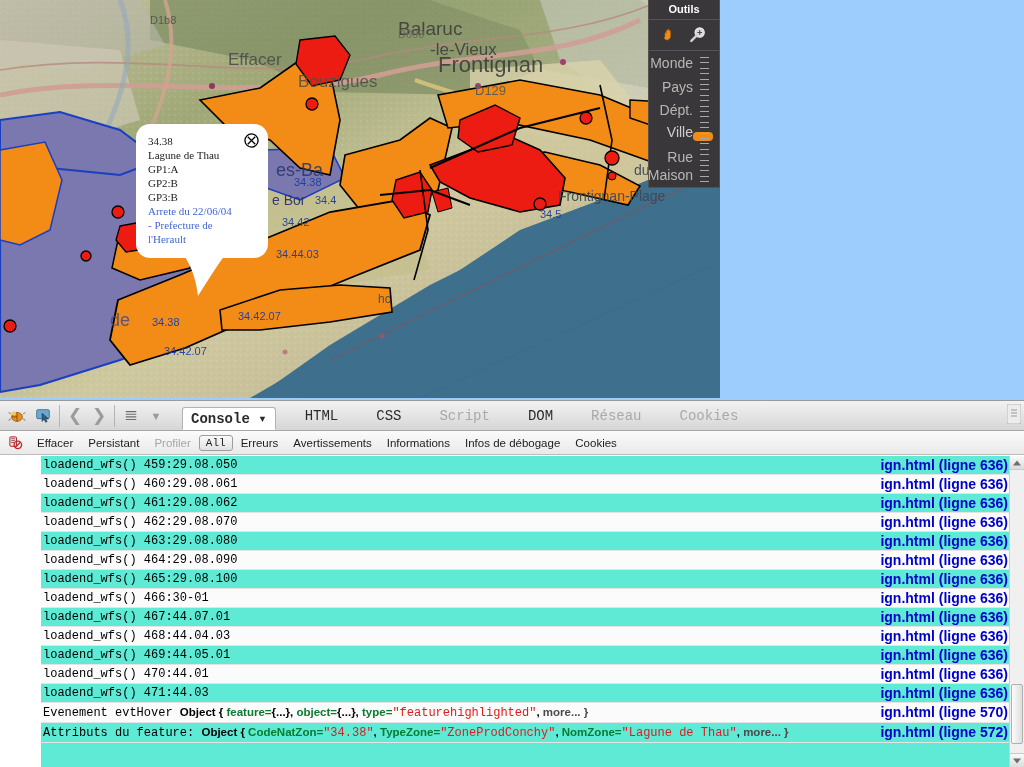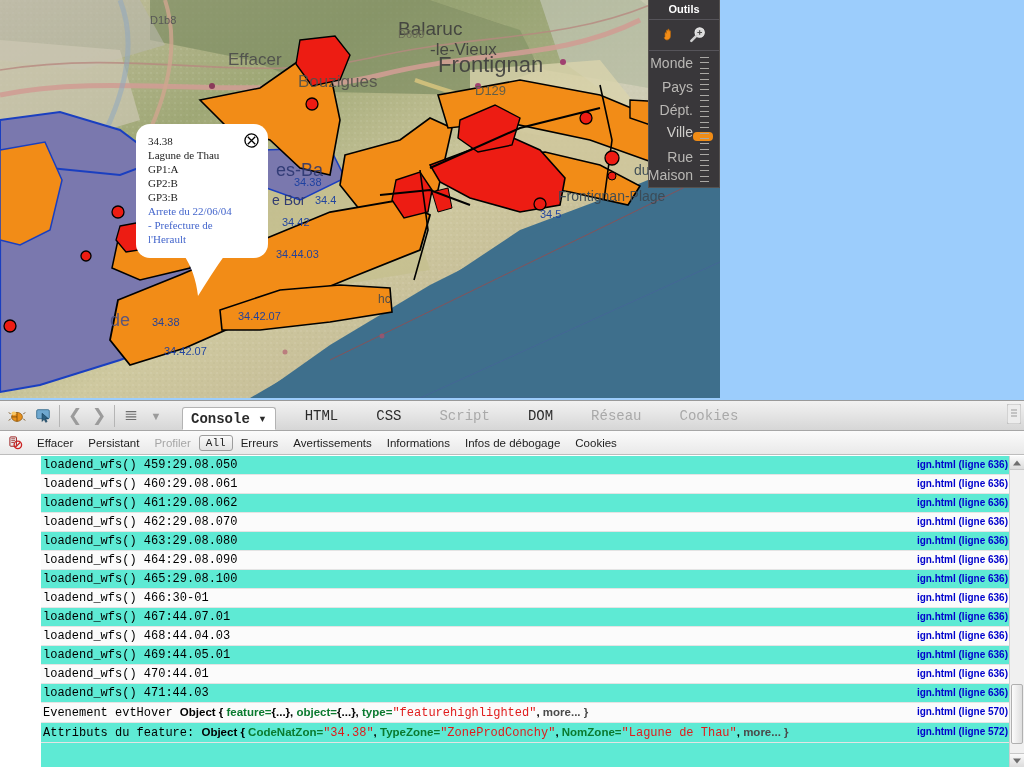--- a/index.html
+++ b/index.html
@@ -167,21 +167,21 @@
     font-size: 12px;
     line-height: 16px;
     color: #000000;
     white-space: nowrap;
     overflow: hidden;
   }
   .log-row:nth-child(even) { background: #fbfbfb; }
   .log-link {
     position: absolute; right: 16px; top: 1px;
     color: #0000cc; font-family: "Liberation Sans", sans-serif;
-    font-size: 10px; font-weight: bold; line-height: 16px;
+    font-size: 14px; font-weight: bold; line-height: 16px;
     cursor: pointer;
   }
   .log-text { display:inline-block; }
   .tok-obj { color: #000000; font-weight: bold; font-family:"Liberation Sans",sans-serif; font-size:11.5px;}
   .tok-prop { color: #0a7a2f; font-weight: bold; font-family:"Liberation Sans",sans-serif; font-size:11.5px;}
   .tok-str { color: #e01b1b; font-family:"Liberation Mono",monospace; font-size:12px;}
   .tok-plain { color:#000; }
   .tok-more { color:#4a4a4a; font-weight:bold; font-family:"Liberation Sans",sans-serif; font-size:11.5px;}
 
   #fb-scroll {

